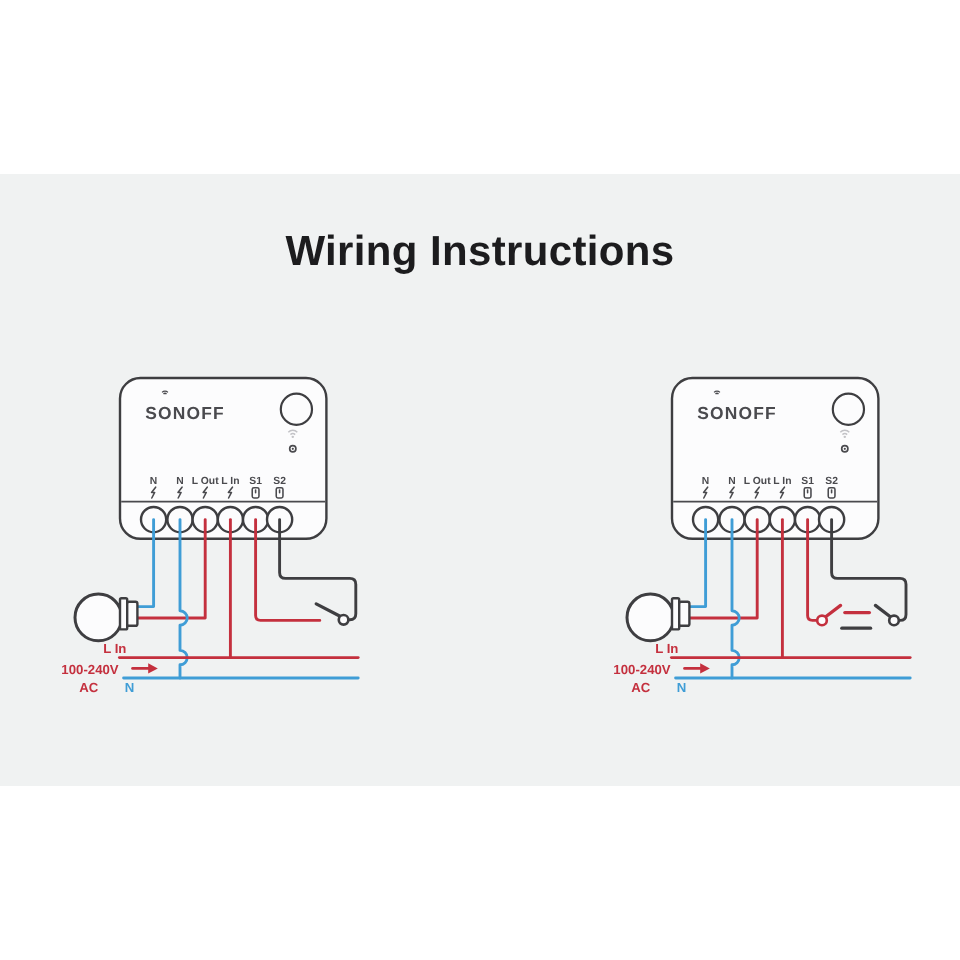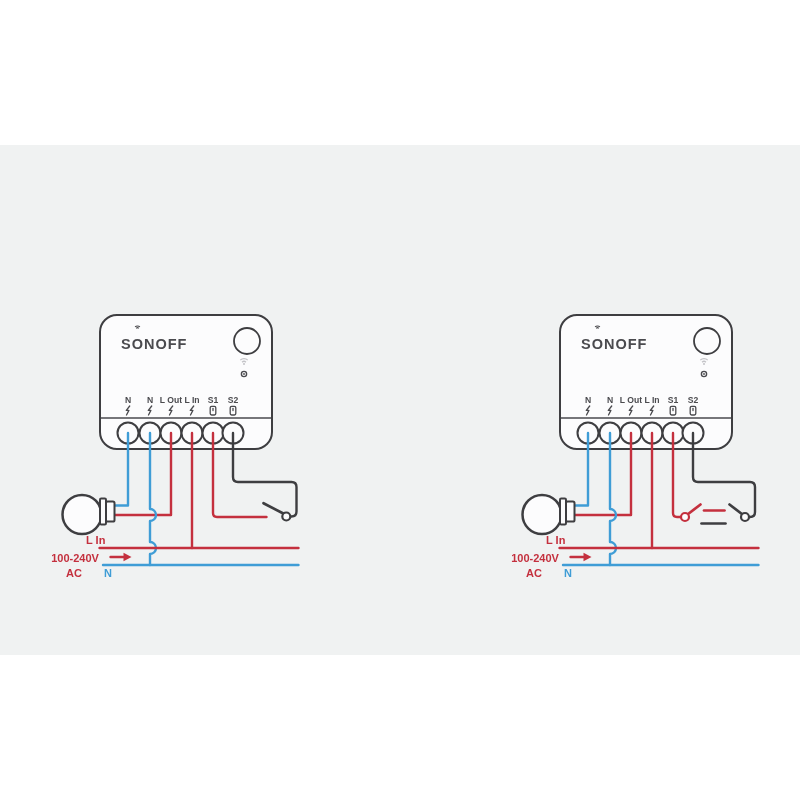--- a/index.html
+++ b/index.html
@@ -24,20 +24,21 @@
   .t-brand{font-size:14.5px;font-weight:700;letter-spacing:1px;fill:#4a4a4e;}
   .t-red{font-size:11px;font-weight:700;fill:var(--live-red,#c4303e);}
   .t-blue{font-size:11px;font-weight:700;fill:var(--neutral-blue,#3d9bd5);}
   .mid{text-anchor:middle;}
 </style>
 </head>
 <body>
 
 <div class="stage">
   <div class="band"></div>
+  <h1 class="title">Wiring Instructions</h1>
 
   <svg width="800" height="800" viewBox="0 0 800 800">
     <defs>
 
       <g id="bolt-def">
         <path class="thin" d="M1.7,0 L-1.7,4.4 L0.9,4.4 L-1.5,9"></path>
       </g>
 
       <g id="contact-def">
         <rect class="thin" x="-2.8" y="0.4" width="5.6" height="8.6" rx="1.4"></rect>

